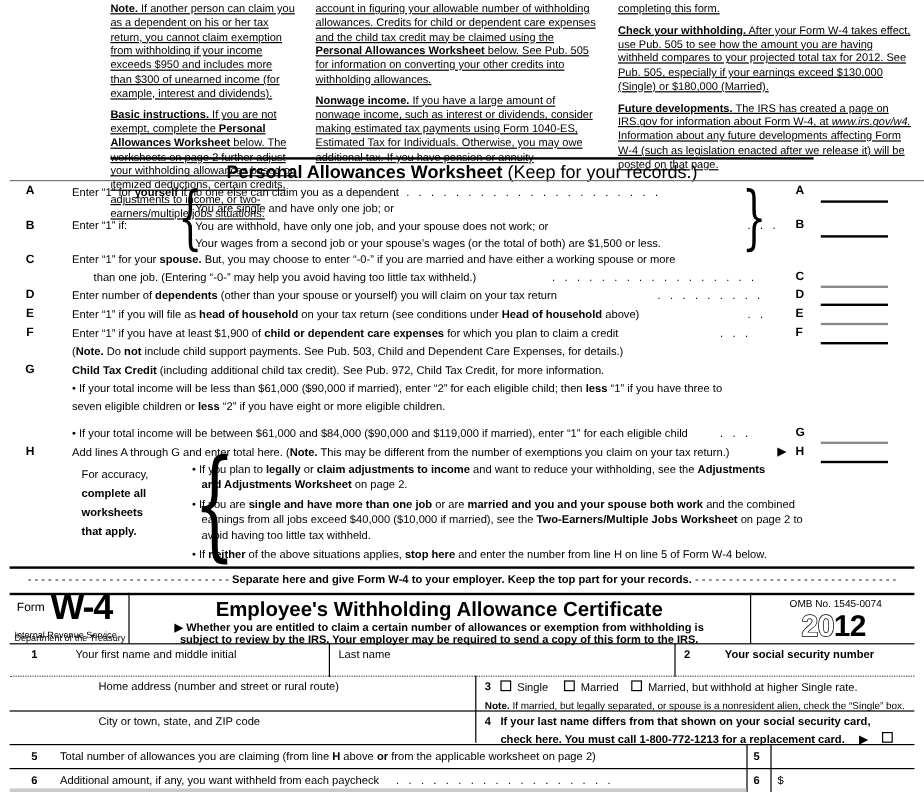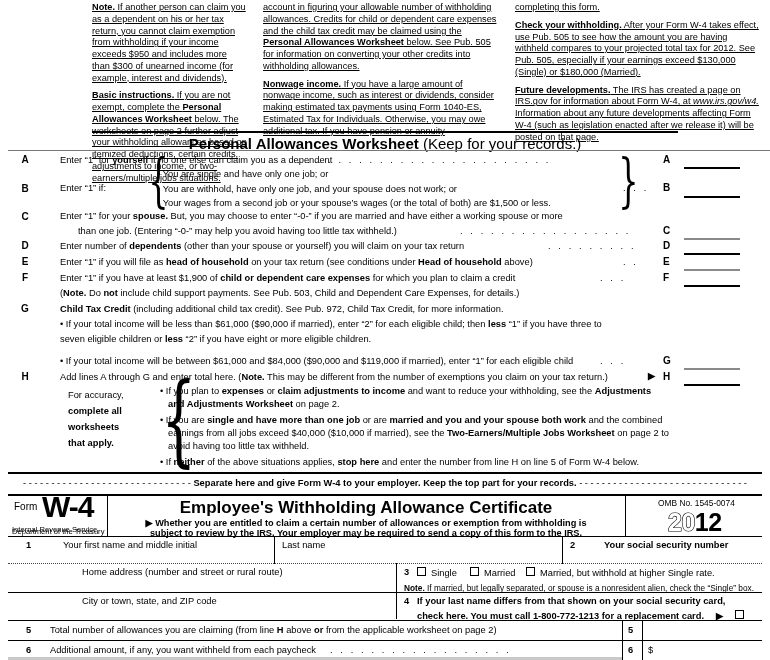--- a/index.html
+++ b/index.html
@@ -169,21 +169,21 @@
   <div class="txt" style="left:648px; top:371px; font-weight:bold;">▶</div>
   <div class="rltr" style="left:663px; top:371px;">H</div>
   <div class="ansline" style="left:684px; top:384px; width:56px;"></div>
 
   <div class="acc-label" style="left:68px; top:390px;">For accuracy,</div>
   <div class="acc-label" style="left:68px; top:406px; font-weight:bold;">complete all</div>
   <div class="acc-label" style="left:68px; top:422px; font-weight:bold;">worksheets</div>
   <div class="acc-label" style="left:68px; top:438px; font-weight:bold;">that apply.</div>
   <div class="brace" style="left:147px; top:370px; font-size:100px;">{</div>
 
-  <div class="txt" style="left:160px; top:386px;">• If you plan to <b>expenses</b> or <b>claim adjustments to income</b> and want to reduce your withholding, see the <b>Adjustments</b></div>
+  <div class="txt" style="left:160px; top:386px;">• If you plan to <b>legally</b> or <b>claim adjustments to income</b> and want to reduce your withholding, see the <b>Adjustments</b></div>
   <div class="txt" style="left:168px; top:399px;"><b>and Adjustments Worksheet</b> on page 2.</div>
   <div class="txt" style="left:160px; top:415px;">• If you are <b>single and have more than one job</b> or are <b>married and you and your spouse both work</b> and the combined</div>
   <div class="txt" style="left:168px; top:428px;">earnings from all jobs exceed $40,000 ($10,000 if married), see the <b>Two-Earners/Multiple Jobs Worksheet</b> on page 2 to</div>
   <div class="txt" style="left:168px; top:441px;">avoid having too little tax withheld.</div>
   <div class="txt" style="left:160px; top:457px;">• If <b>neither</b> of the above situations applies, <b>stop here</b> and enter the number from line H on line 5 of Form W-4 below.</div>
 
   <div class="thick-rule" style="left:8px; top:472px; width:754px; height:2.4px;"></div>
 
   <div class="sep-text" style="top:478px;">
     <span class="dashline">- - - - - - - - - - - - - - - - - - - - - - - - - - - - - -</span>

